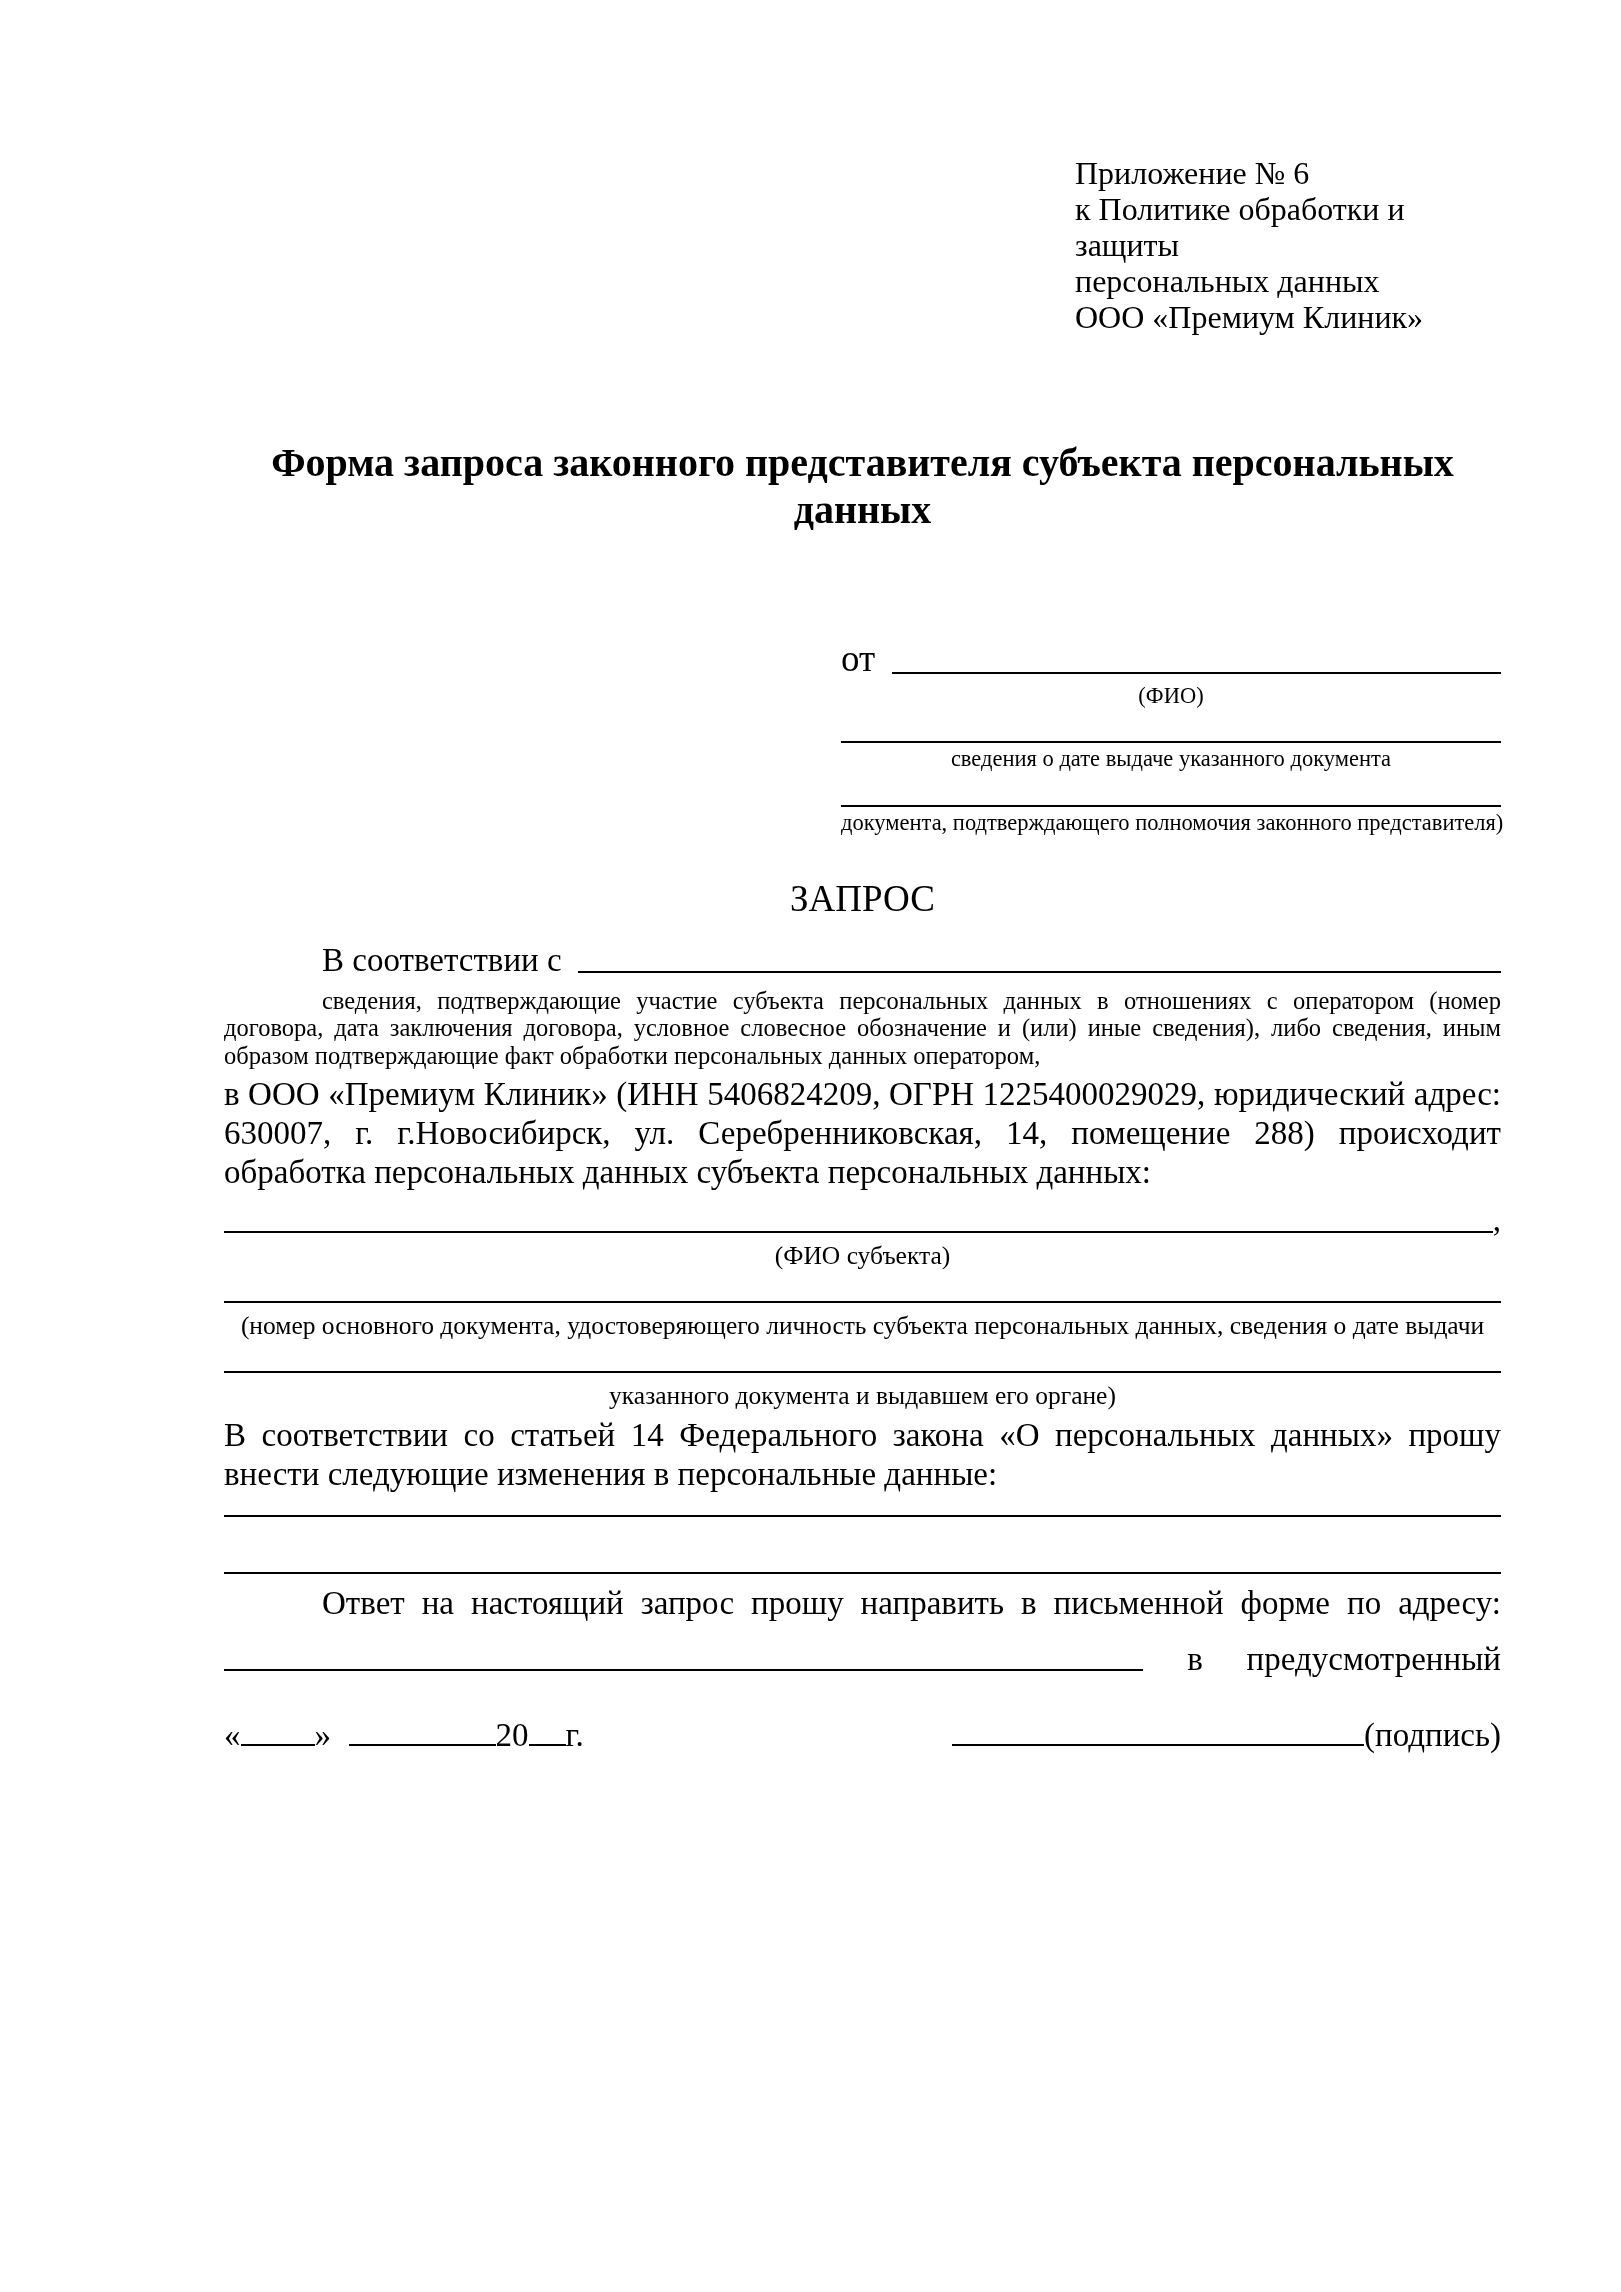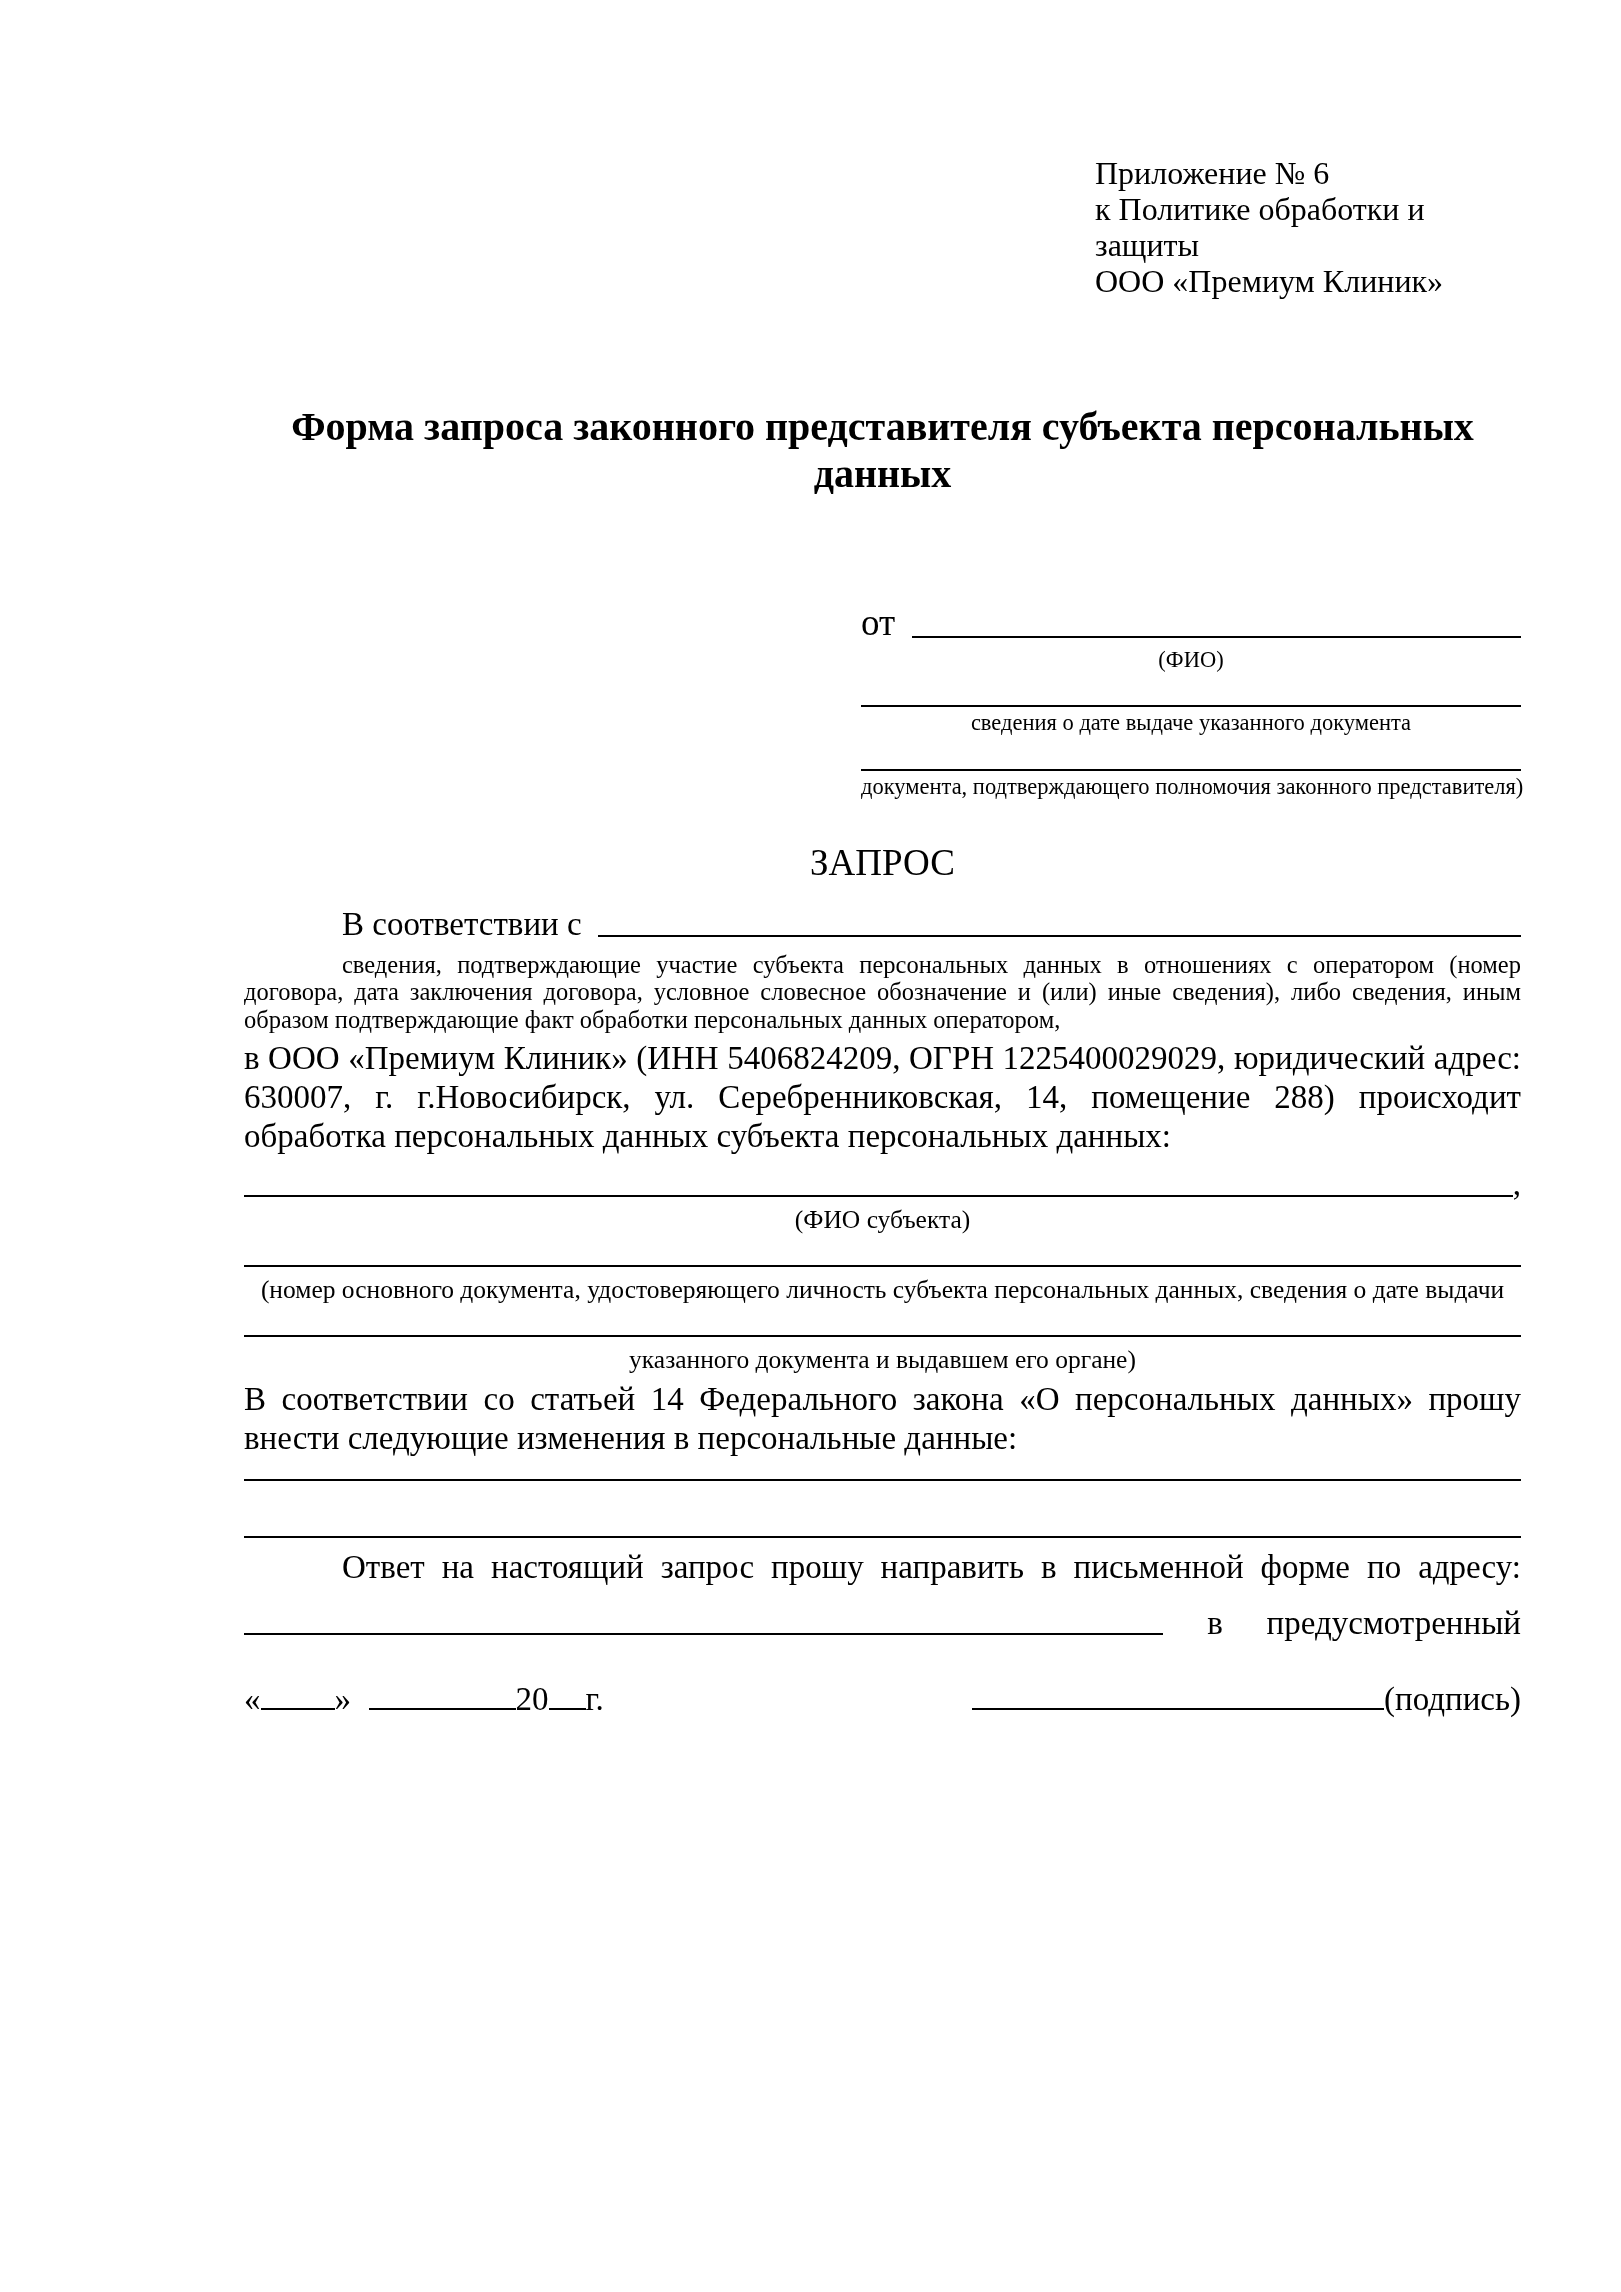--- a/index.html
+++ b/index.html
@@ -3,21 +3,21 @@
 <meta charset="utf-8">
 <style>
   html,body{margin:0;padding:0;background:#ffffff;}
   .page{
     position:relative;
     width:1621px;height:2293px;
     background:#ffffff;color:#000;
     font-family:"Liberation Serif", serif;
     overflow:hidden;
   }
-  .content{position:absolute;left:244px;top:0;width:1277px;}
+  .content{position:absolute;left:224px;top:0;width:1277px;}
 
   
   .header-block{margin-top:155px;margin-left:851px;font-size:32px;line-height:36px;}
 
   
   .title{margin-top:104px;text-align:center;font-weight:bold;font-size:40px;line-height:47px;}
 
   
   .addressee{margin-top:102px;margin-left:617px;width:660px;}
   .addr-to{font-size:37px;line-height:43px;}
@@ -65,20 +65,21 @@
 </style>
 </head>
 <body>
 
 <div class="page">
   <div class="content">
 
     <div class="header-block">
       <div>Приложение № 6</div>
       <div>к Политике обработки и защиты</div>
+      <div>персональных данных</div>
       <div>ООО «Премиум Клиник»</div>
     </div>
 
     <div class="title">
       <div>Форма запроса законного представителя субъекта персональных данных</div>
     </div>
 
     <div class="addressee">
       <div class="addr-from">
         <span class="lbl">от </span>

